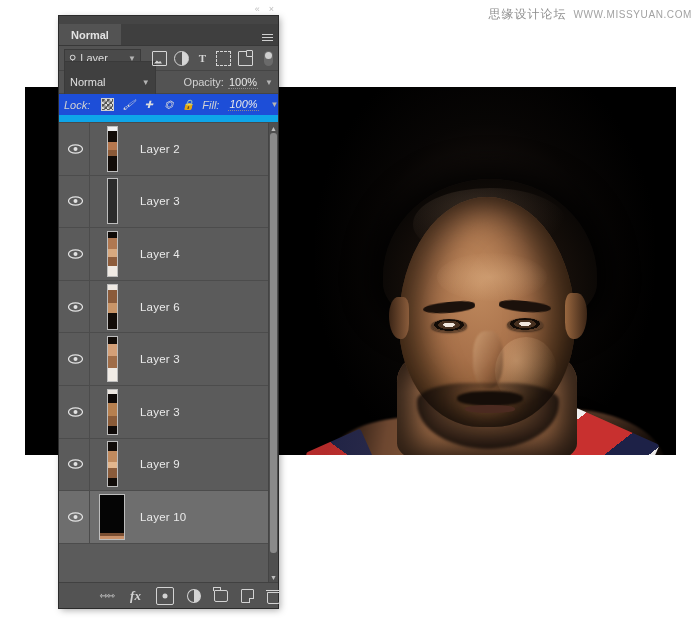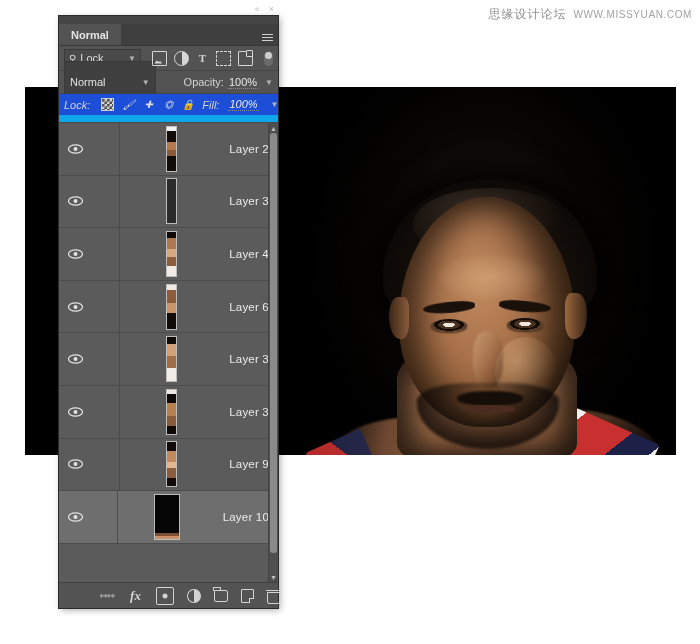--- a/index.html
+++ b/index.html
@@ -202,21 +202,21 @@
   .fillwrap{display:flex;align-items:center;gap:9px;margin-left:auto;margin-right:2px;}
 
   
   .list{
     flex:1 1 auto; background:#5b5b5b; position:relative; overflow:hidden;
     border-top:1px solid #4a4a4a;
   }
   .rows{position:absolute;inset:0 9px 0 0;}
   .row{
     height:51.6px; display:flex; align-items:center;
-    border-bottom:1px solid #4c4c4c; background:#5b5b5b; padding-left:2px;justify-content:space-between;
+    border-bottom:1px solid #4c4c4c; background:#5b5b5b; padding-left:2px;
   }
   .row.selected{background:#6e6e6e;}
   .eye{
     width:28px; display:flex; align-items:center; justify-content:center; flex:0 0 auto;
   }
   .eye svg{display:block;}
   .divider{width:1px;height:100%;background:#4c4c4c;flex:0 0 auto;}
   .thumbwrap{
     width:44px; display:flex; align-items:center; justify-content:center; flex:0 0 auto;
   }
@@ -306,21 +306,21 @@
       </div>
       <div class="tabfill"></div>
       <div class="menuicon">
           <i></i>
         </div>
     </div>
 
     <div class="filterrow">
       <div class="kindsel">
         <span class="lupe">⚲</span>
-        <span>Lock</span>
+        <span>Layer</span>
         <span class="cv">▼</span>
       </div>
       <div class="ficons">
         <span class="ficon ic-img"></span>
         <span class="ficon ic-adj"></span>
         <span class="ficon ic-t">T</span>
         <span class="ficon ic-shape"></span>
         <span class="ficon ic-smart"></span>
         <span class="togg"></span>
       </div>

